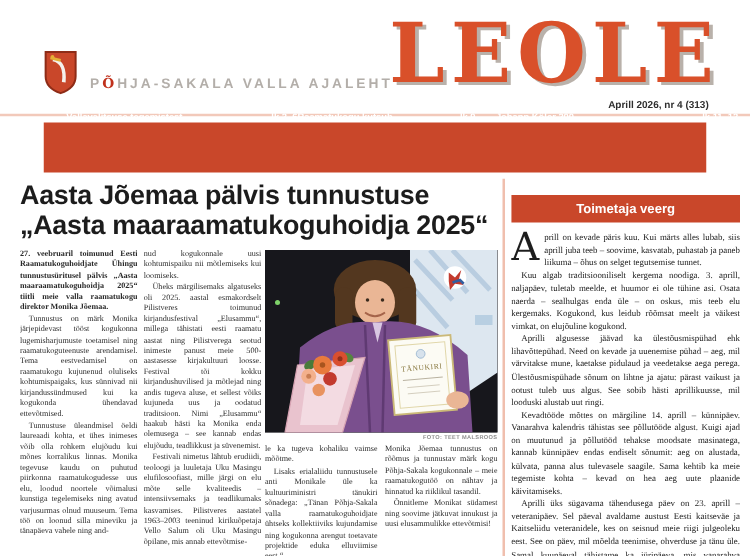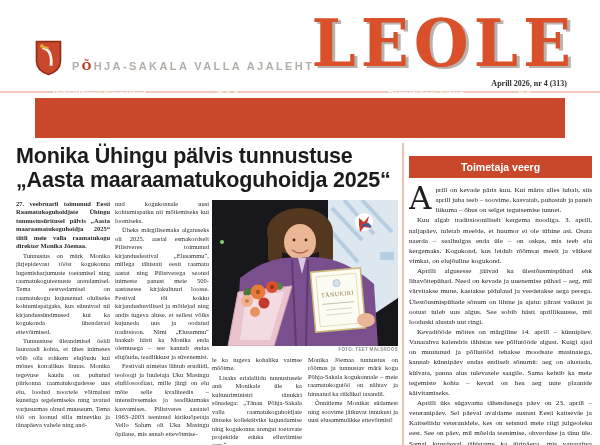--- a/index.html
+++ b/index.html
@@ -15,21 +15,21 @@
     font-weight:bold;font-size:11px;letter-spacing:2.4px;color:#b3aea9;white-space:nowrap;
   }
   .tagline .o-sword{color:#c0311c;font-family:"DejaVu Serif",serif;}
   .logo{
     position:absolute;right:24px;top:10px;font-family:"DejaVu Serif",serif;
     font-weight:bold;font-size:63px;line-height:1;letter-spacing:5px;
     color:#d9502a;text-shadow:3px 2px 0 #b9b1aa, 1px 1px 0 #ffffff;
     transform:scaleY(1.05);transform-origin:top right;white-space:nowrap;
   }
   .issue{
-    position:absolute;right:33px;top:79px;font-family:Liberation Serif, serif;
+    position:absolute;right:33px;top:79px;font-family:Liberation Sans, sans-serif;
     font-weight:bold;font-size:8px;color:#2e2e2e;
   }
   .rule-top{position:absolute;left:0;top:91px;width:600px;height:2px;background:#f2c9ba;}
   
   .toc{
     position:absolute;left:35px;top:98px;width:530px;height:40px;background:#c9472a;
     display:flex;align-items:center;justify-content:space-between;
     padding:0 18px;box-sizing:border-box;
     font-family:"Liberation Sans",sans-serif;font-weight:bold;font-size:7.5px;color:#ffffff;
   }
@@ -100,24 +100,30 @@
       <span class="toc-page">lk 2–6</span>
       <span class="toc-label">Tuuleparkide planeeringutest aprill</span>
       <span class="toc-page">lk 5</span>
     </div>
     <div class="toc-group">
       <span class="toc-label">Raamatukogu kutsub</span>
       <span class="toc-page">lk 9</span>
       <span class="toc-label">Kogukonna ja kultuurielu</span>
       <span class="toc-page">lk 10–11</span>
     </div>
+    <div class="toc-group">
+      <span class="toc-label">Johann Köler 200</span>
+      <span class="toc-page">lk 11–12</span>
+      <span class="toc-label">Kava | Suure-Jaani Muusikafestival</span>
+      <span class="toc-page">lk 17</span>
+    </div>
   </div>
 
   <div class="headline">
-    <div>Monika Ühingu pälvis tunnustuse</div>
+    <div>Aasta Jõemaa pälvis tunnustuse</div>
     <div>„Aasta maaraamatukoguhoidja 2025“</div>
   </div>
 
   <div class="col col1">
     <p class="lead">27. veebruaril toimunud Eesti Raamatukoguhoidjate Ühingu tunnustusüritusel pälvis „Aasta maaraamatukoguhoidja 2025“ tiitli meie valla raamatukogu direktor Monika Jõemaa.</p>
     <p>Tunnustus on märk Monika järjepidevast tööst kogukonna lugemisharjumuste toetamisel ning raamatukoguteenuste arendamisel. Tema eestvedamisel on raamatukogu kujunenud oluliseks kohtumispaigaks, kus sünnivad nii kirjandussündmused kui ka kogukonda ühendavad ettevõtmised.</p>
     <p>Tunnustuse üleandmisel öeldi laureaadi kohta, et ühes inimeses võib olla rohkem elujõudu kui mõnes korralikus linnas. Monika tegevuse kaudu on puhutud piirkonna raamatukogudesse uus elu, loodud noortele võimalusi kunstiga tegelemiseks ning avatud varjusurmas olnud muuseum. Tema töö on loonud silla mineviku ja tänapäeva vahele ning and-</p>
   </div>
   <div class="col col2">
     <p>nud kogukonnale uusi kohtumispaiku nii mõtlemiseks kui loomiseks.</p>

